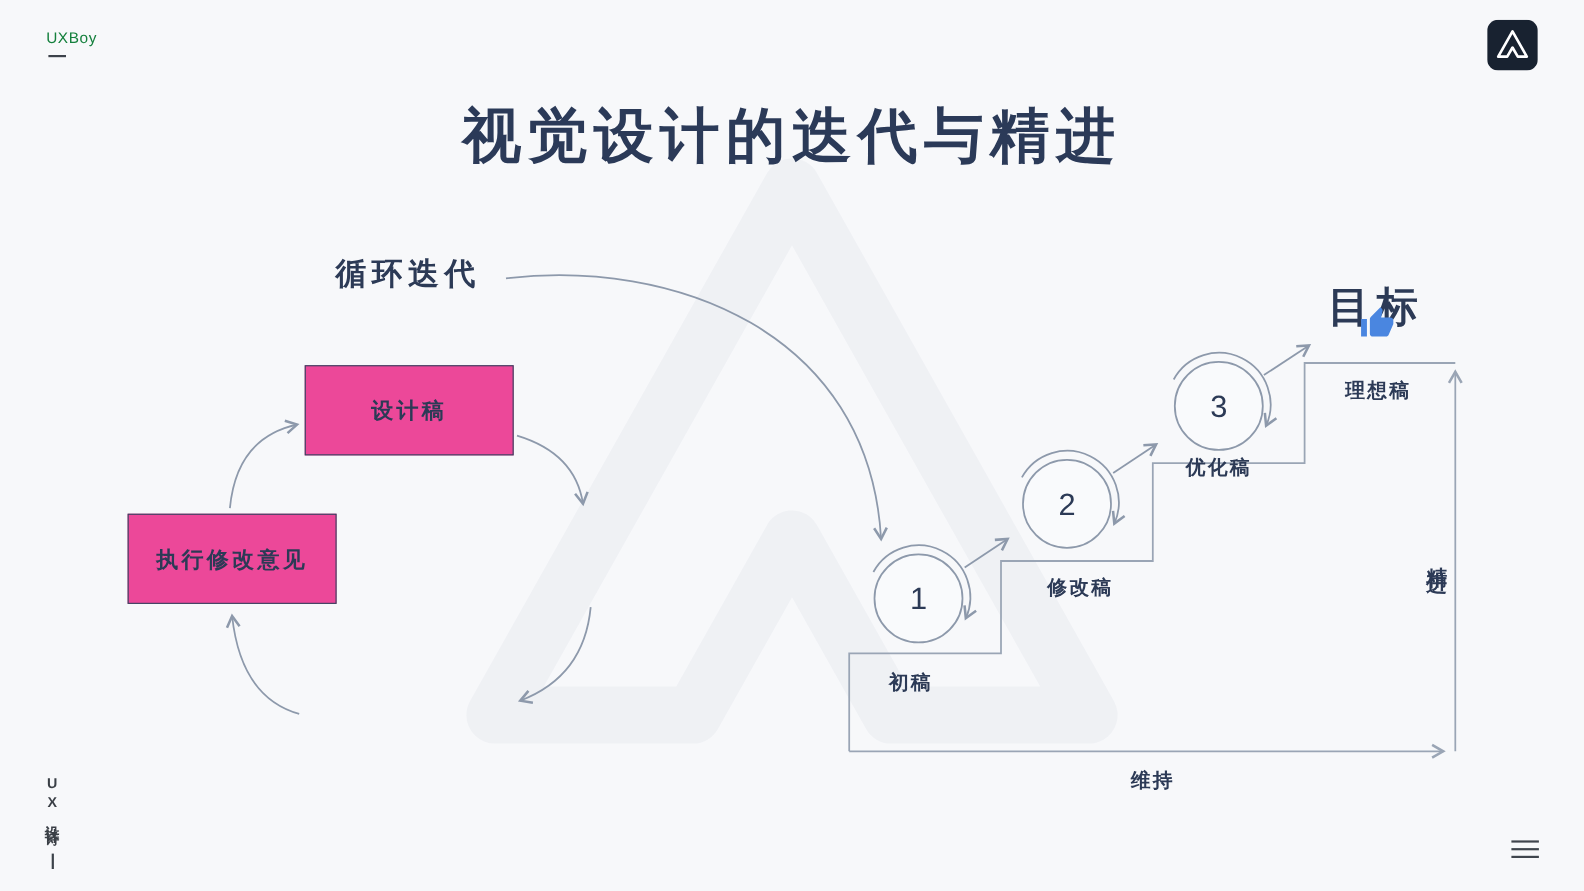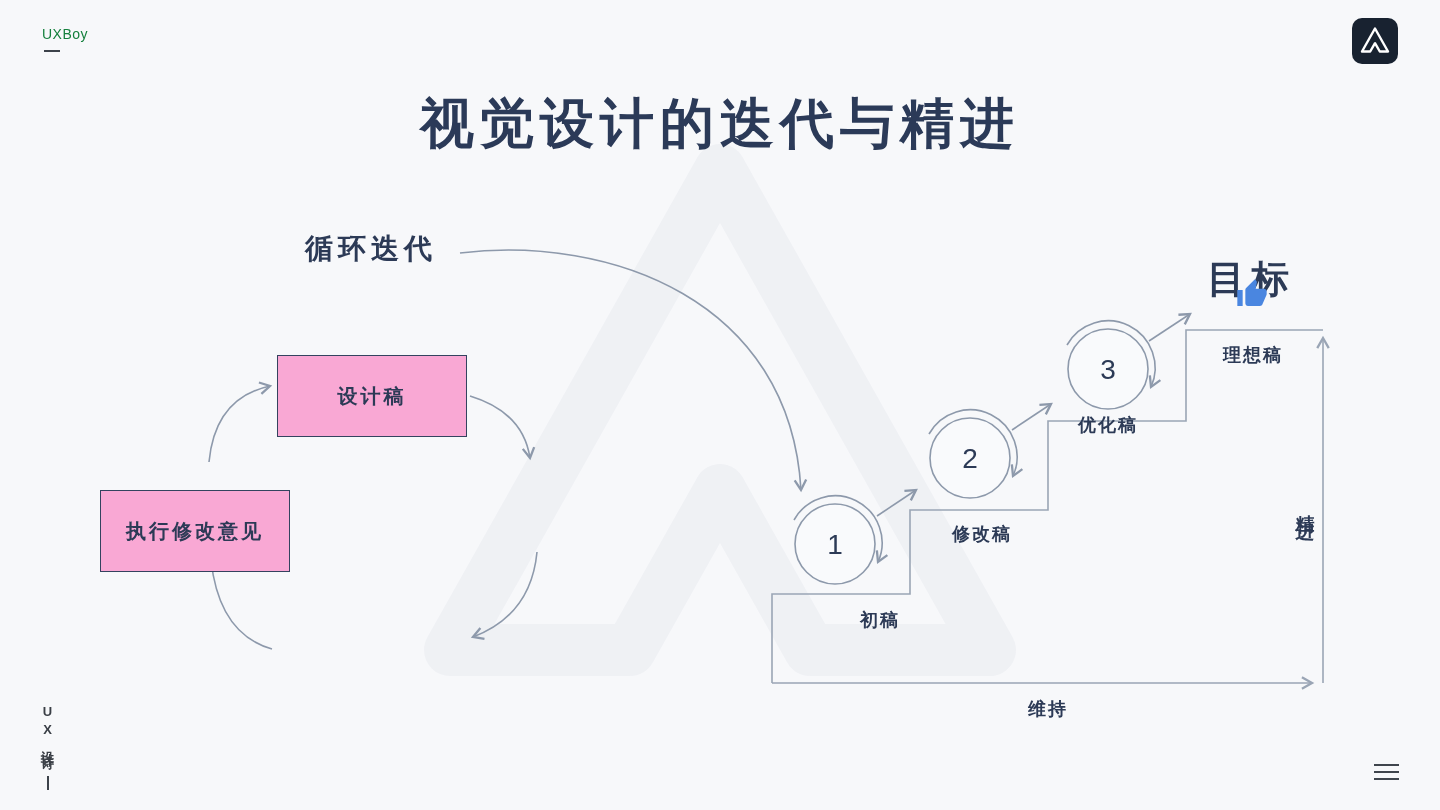--- a/index.html
+++ b/index.html
@@ -21,31 +21,31 @@
     font-size:54px;font-weight:800;letter-spacing:6px;white-space:nowrap;color:#2b3a58;
   }
 
   .logo{position:absolute;left:1352px;top:18px;width:46px;height:46px;}
 
   .cycle-label{position:absolute;left:305px;top:230px;font-size:28px;font-weight:800;letter-spacing:5px;white-space:nowrap;}
   .goal-label{position:absolute;left:1251px;top:230px;transform:translateX(-50%);font-size:38px;font-weight:800;letter-spacing:6px;white-space:nowrap;margin-top:24px;}
   .thumb{position:absolute;left:1236px;top:278px;width:32px;height:32px;}
 
   .box{
-    position:absolute;border:1.5px solid #34435f;background:#f9a8d4;
+    position:absolute;border:1.5px solid #34435f;background:#ec4899;
     display:flex;align-items:center;justify-content:center;
-    font-size:20px;font-weight:700;letter-spacing:3px;color:#2c3a56;white-space:nowrap;margin-top:23px;
+    font-size:20px;font-weight:700;letter-spacing:3px;color:#2c3a56;white-space:nowrap;
   }
   .box-top{left:277px;top:332px;width:188px;height:80px;}
   .box-right{left:437px;top:467px;width:190px;height:80px;}
   .box-bottom{left:277px;top:602px;width:188px;height:80px;}
-  .box-left{left:100px;top:467px;width:188px;height:80px;}
+  .box-left{left:116px;top:467px;width:188px;height:80px;}
 
   .step-lbl{position:absolute;transform:translateX(-50%);font-size:18px;font-weight:700;letter-spacing:2px;white-space:nowrap;color:#2c3a56;}
-  .lbl-first{left:880px;top:608px;}
+  .lbl-first{left:828px;top:608px;}
   .lbl-revised{left:970px;top:522px;margin-left:12px;}
   .lbl-optimized{left:1108px;top:413px;font-family:Liberation Serif, serif;}
   .lbl-ideal{left:1253px;top:343px;}
   .lbl-maintain{left:1048px;top:697px;}
   .lbl-refine{
     position:absolute;left:1292px;top:500px;
     writing-mode:vertical-rl;text-orientation:upright;
     font-size:19px;font-weight:700;letter-spacing:5px;color:#2c3a56;
   }
 

